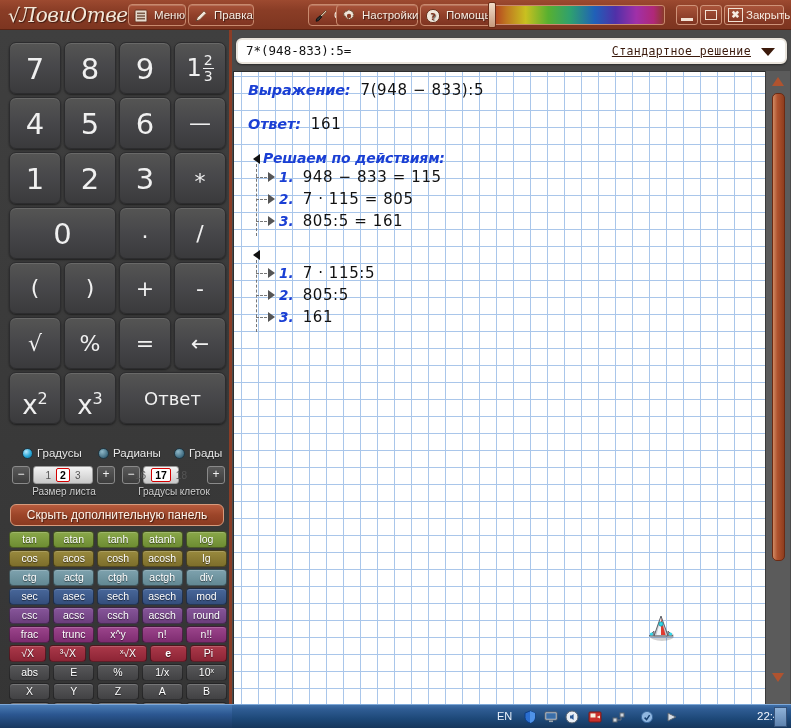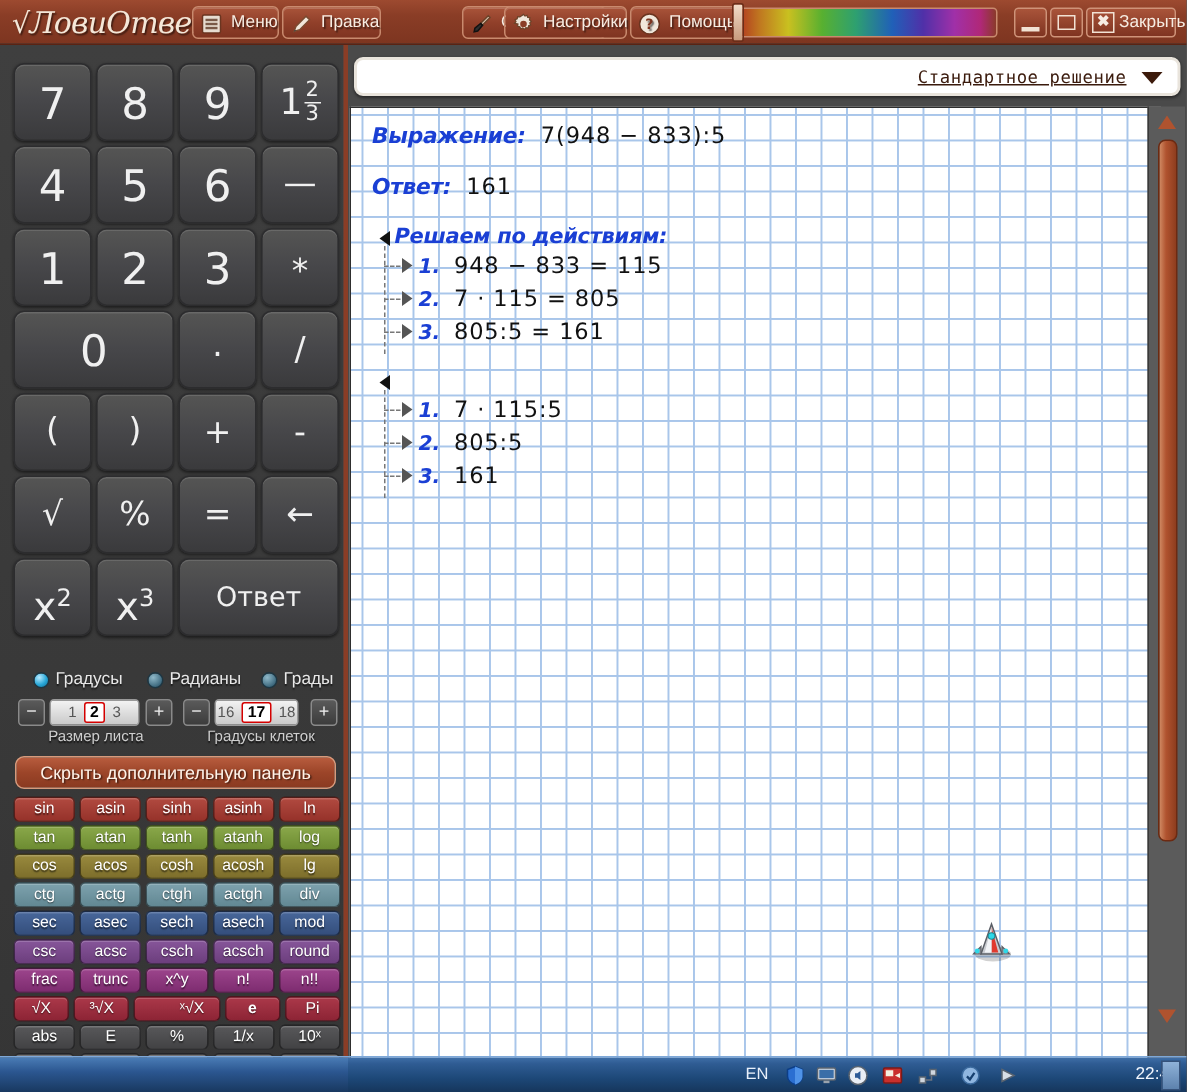--- a/index.html
+++ b/index.html
@@ -533,39 +533,32 @@
         <span class="spin-val">1</span>
         <span class="spin-val cur">2</span>
         <span class="spin-val">3</span>
       </div>
       <div class="spin-btn" style="left:85px;">+</div>
       <div class="spin-label">Размер листа</div>
     </div>
 
     <div class="spin-group" style="left:122px;width:104px;">
       <div class="spin-btn" style="left:0px;">−</div>
-      <div class="spin-box" style="left:21px;width:56px;">
+      <div class="spin-box" style="left:21px;width:36px;">
         <span class="spin-val">16</span>
         <span class="spin-val cur">17</span>
         <span class="spin-val">18</span>
       </div>
       <div class="spin-btn" style="left:85px;">+</div>
       <div class="spin-label">Градусы клеток</div>
     </div>
 
     <div id="hide-panel-btn">Скрыть дополнительную панель</div>
 
     <div id="func-grid">
-      <div class="fn-row">
-        <div class="fn" style="background:linear-gradient(180deg,#b14a40,#96322a);">sin</div>
-        <div class="fn" style="background:linear-gradient(180deg,#b14a40,#96322a);">asin</div>
-        <div class="fn" style="background:linear-gradient(180deg,#b14a40,#96322a);">sinh</div>
-        <div class="fn" style="background:linear-gradient(180deg,#b14a40,#96322a);">asinh</div>
-        <div class="fn" style="background:linear-gradient(180deg,#b14a40,#96322a);">ln</div>
-      </div>
       <div class="fn-row">
         <div class="fn" style="background:linear-gradient(180deg,#8aa84a,#6d8c32);">tan</div>
         <div class="fn" style="background:linear-gradient(180deg,#8aa84a,#6d8c32);">atan</div>
         <div class="fn" style="background:linear-gradient(180deg,#8aa84a,#6d8c32);">tanh</div>
         <div class="fn" style="background:linear-gradient(180deg,#8aa84a,#6d8c32);">atanh</div>
         <div class="fn" style="background:linear-gradient(180deg,#8aa84a,#6d8c32);">log</div>
       </div>
       <div class="fn-row">
         <div class="fn" style="background:linear-gradient(180deg,#998a3e,#7d6e2b);">cos</div>
         <div class="fn" style="background:linear-gradient(180deg,#998a3e,#7d6e2b);">acos</div>
@@ -628,20 +621,21 @@
         <div class="fn" style="background:linear-gradient(180deg,#58585a,#424244);">F</div>
         <div class="fn" style="background:linear-gradient(180deg,#58585a,#424244);">C</div>
         <div class="fn" style="background:linear-gradient(180deg,#58585a,#424244);font-size:9px;">Помощь</div>
       </div>
     </div>
   </div>
 
   <div id="right-side">
 
     <div id="expr-bar">
+      <div id="expr-input">7*(948-833):5=</div>
       <div id="mode-label">Стандартное решение</div>
       <div id="mode-caret"></div>
     </div>
 
     <div id="worksheet-frame">
       <div id="paper"></div>
 
       <div id="solution">
 
         <div class="sol-line" style="left:14px;top:8px;">

